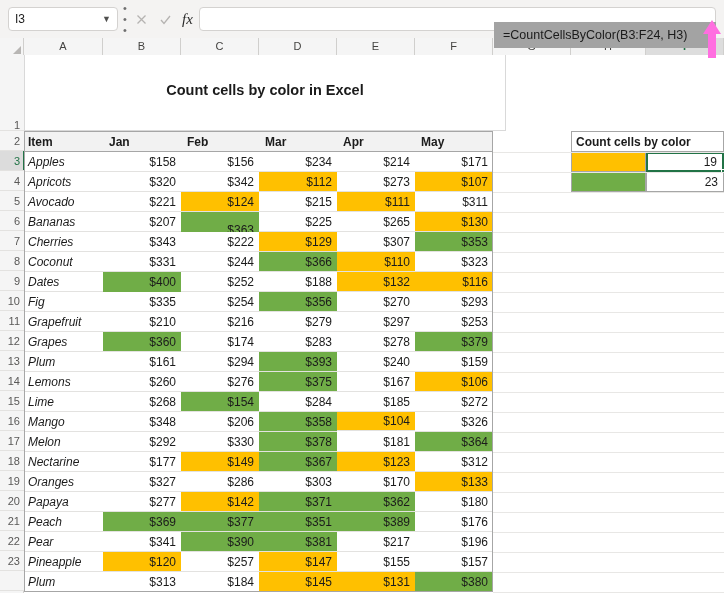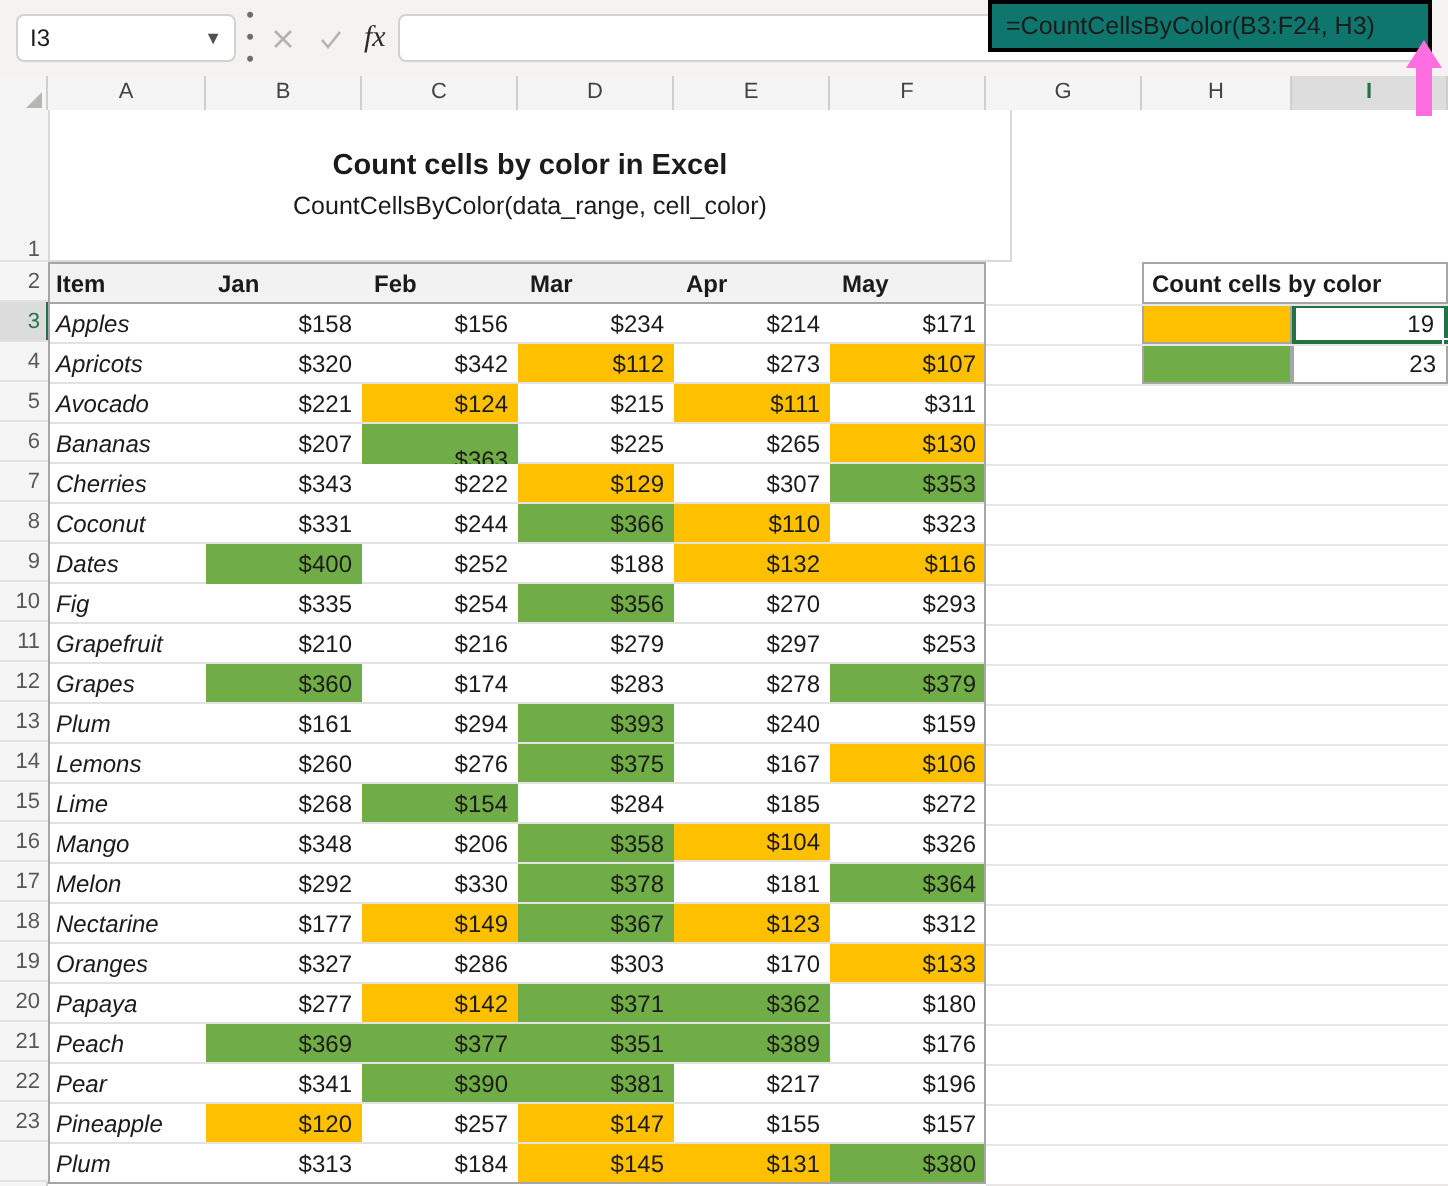--- a/index.html
+++ b/index.html
@@ -34,24 +34,24 @@
   .kebab span { display: block; }
   .fx-group { display: flex; align-items: center; gap: 9px; margin-left: 2px; margin-right: 6px; }
   .ic { width: 15px; height: 15px; display: inline-block; }
   .fx-lbl { font-family: "Liberation Serif", serif; font-style: italic; font-size: 15px; color: #2b2b2b; }
   .finput {
     flex: 1; height: 24px; margin-right: 8px;
     background: #ffffff; border: 1px solid #d4d2d0; border-radius: 4px;
     position: relative;
   }
   .formula-box {
-    position: absolute; right: 8px; top: 0;
+    position: absolute; right: 8px; top: 22px;
     height: 26px; min-width: 222px;
-    border: 2px solid #000000;
-    background: #0f766e;
+    border: 2px solid #a3a3a3;
+    background: #a3a3a3;
     display: flex; align-items: center;
     padding: 0 7px;
     font-size: 12.5px; color: #1b1b1b;
     z-index: 5;
   }
 
   
   .colhdr {
     position: absolute; top: 38px; left: 0; width: 724px; height: 17px;
     display: flex; background: #f5f5f5;
@@ -242,21 +242,20 @@
       <div class="rh" style="height:20px; line-height:20px;">21</div>
       <div class="rh" style="height:20px; line-height:20px;">22</div>
       <div class="rh" style="height:20px; line-height:20px;">23</div>
       <div class="rh" style="height:20px; line-height:20px;padding-left:24px;">24</div>
     </div>
 
     <div class="sheet" id="sheet">
 
       <div class="titleblk" style="left:0px; top:0px; width:482px; height:76px;">
         <div class="t1">Count cells by color in Excel</div>
-        <div class="t2">CountCellsByColor(data_range, cell_color)</div>
       </div>
 
     <div class="thead l" style="left: 0px; top: 76px; width: 79px; height: 21px;">Item</div>
         <div class="thead r" style="left: 79px; top: 76px; width: 78px; height: 21px;">Jan</div>
         <div class="thead r" style="left: 157px; top: 76px; width: 78px; height: 21px;">Feb</div>
         <div class="thead r" style="left: 235px; top: 76px; width: 78px; height: 21px;">Mar</div>
         <div class="thead r" style="left: 313px; top: 76px; width: 78px; height: 21px;">Apr</div>
         <div class="thead r" style="left: 391px; top: 76px; width: 78px; height: 21px;">May</div>
         <div class="dcell item" style="left: 0px; top: 97px; width: 79px; height: 20px;">Apples</div>
         <div class="dcell" style="left: 79px; top: 97px; width: 78px; height: 20px;">$158</div>

